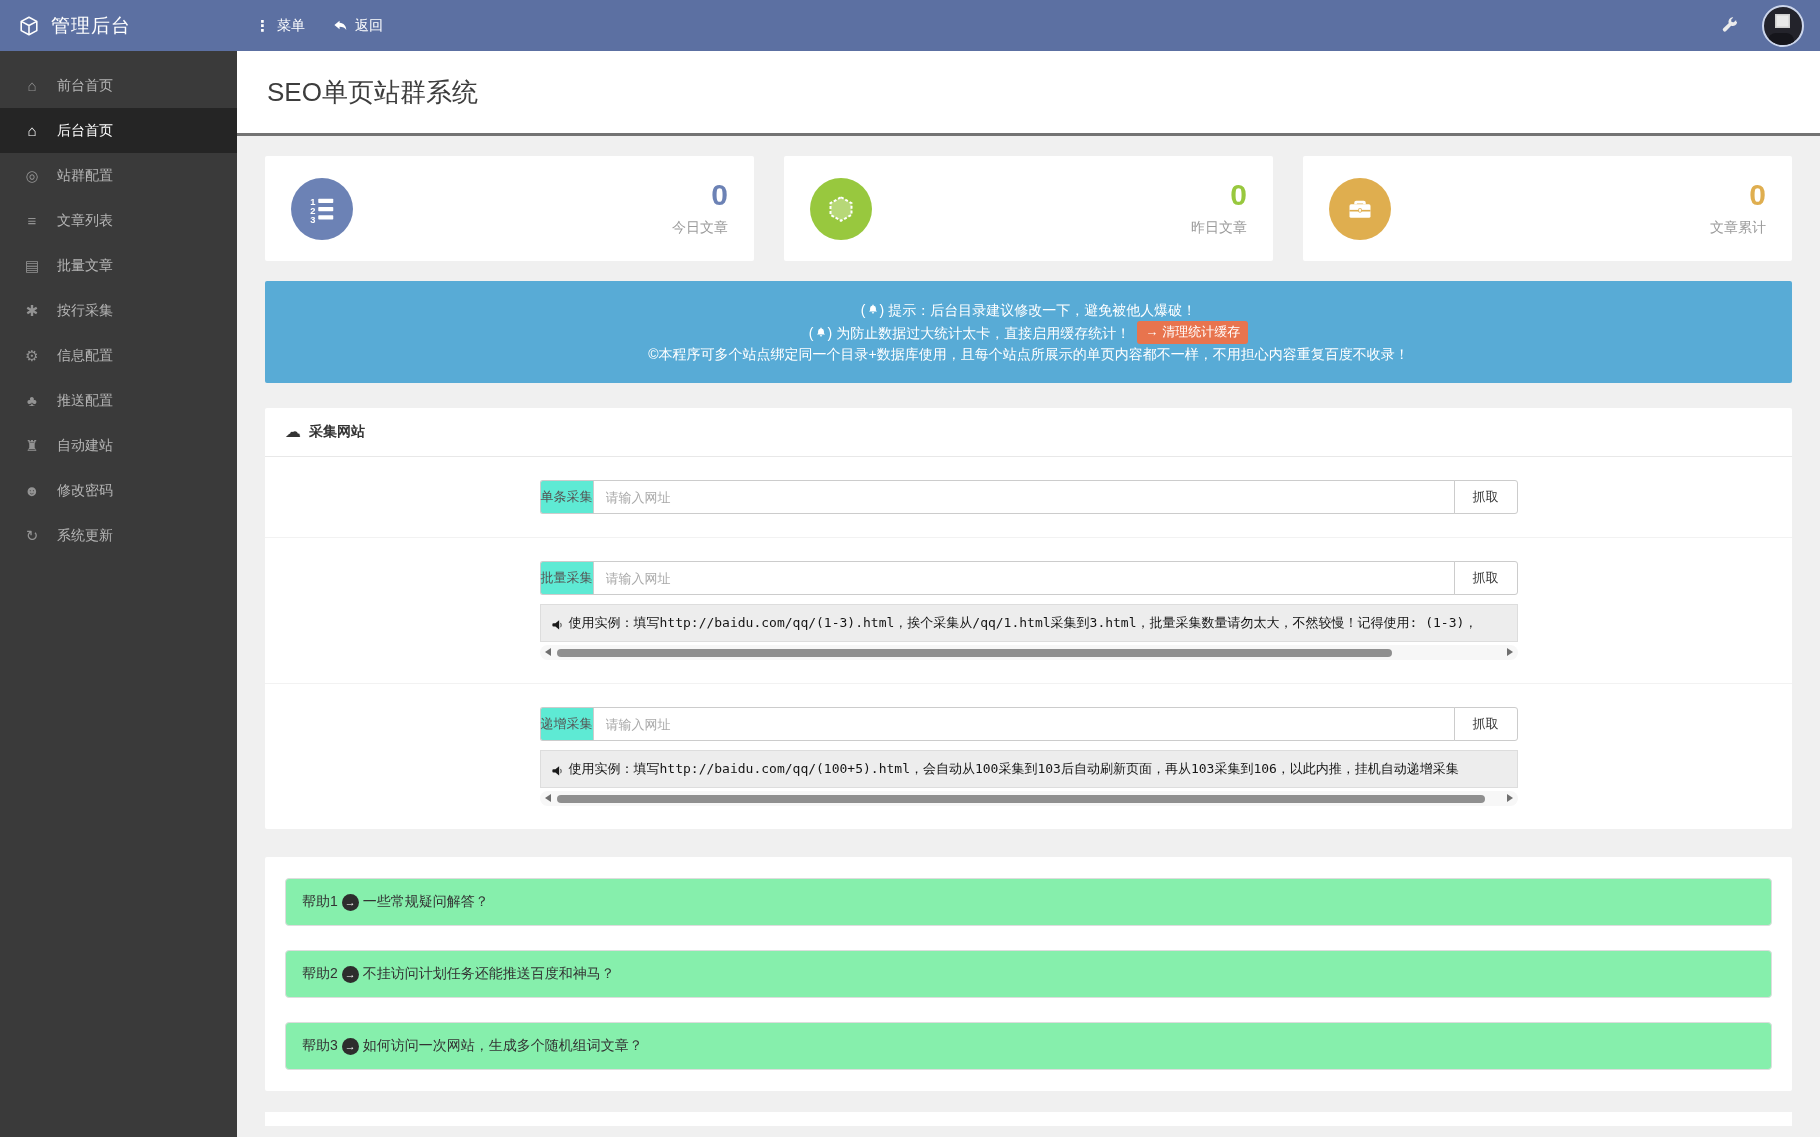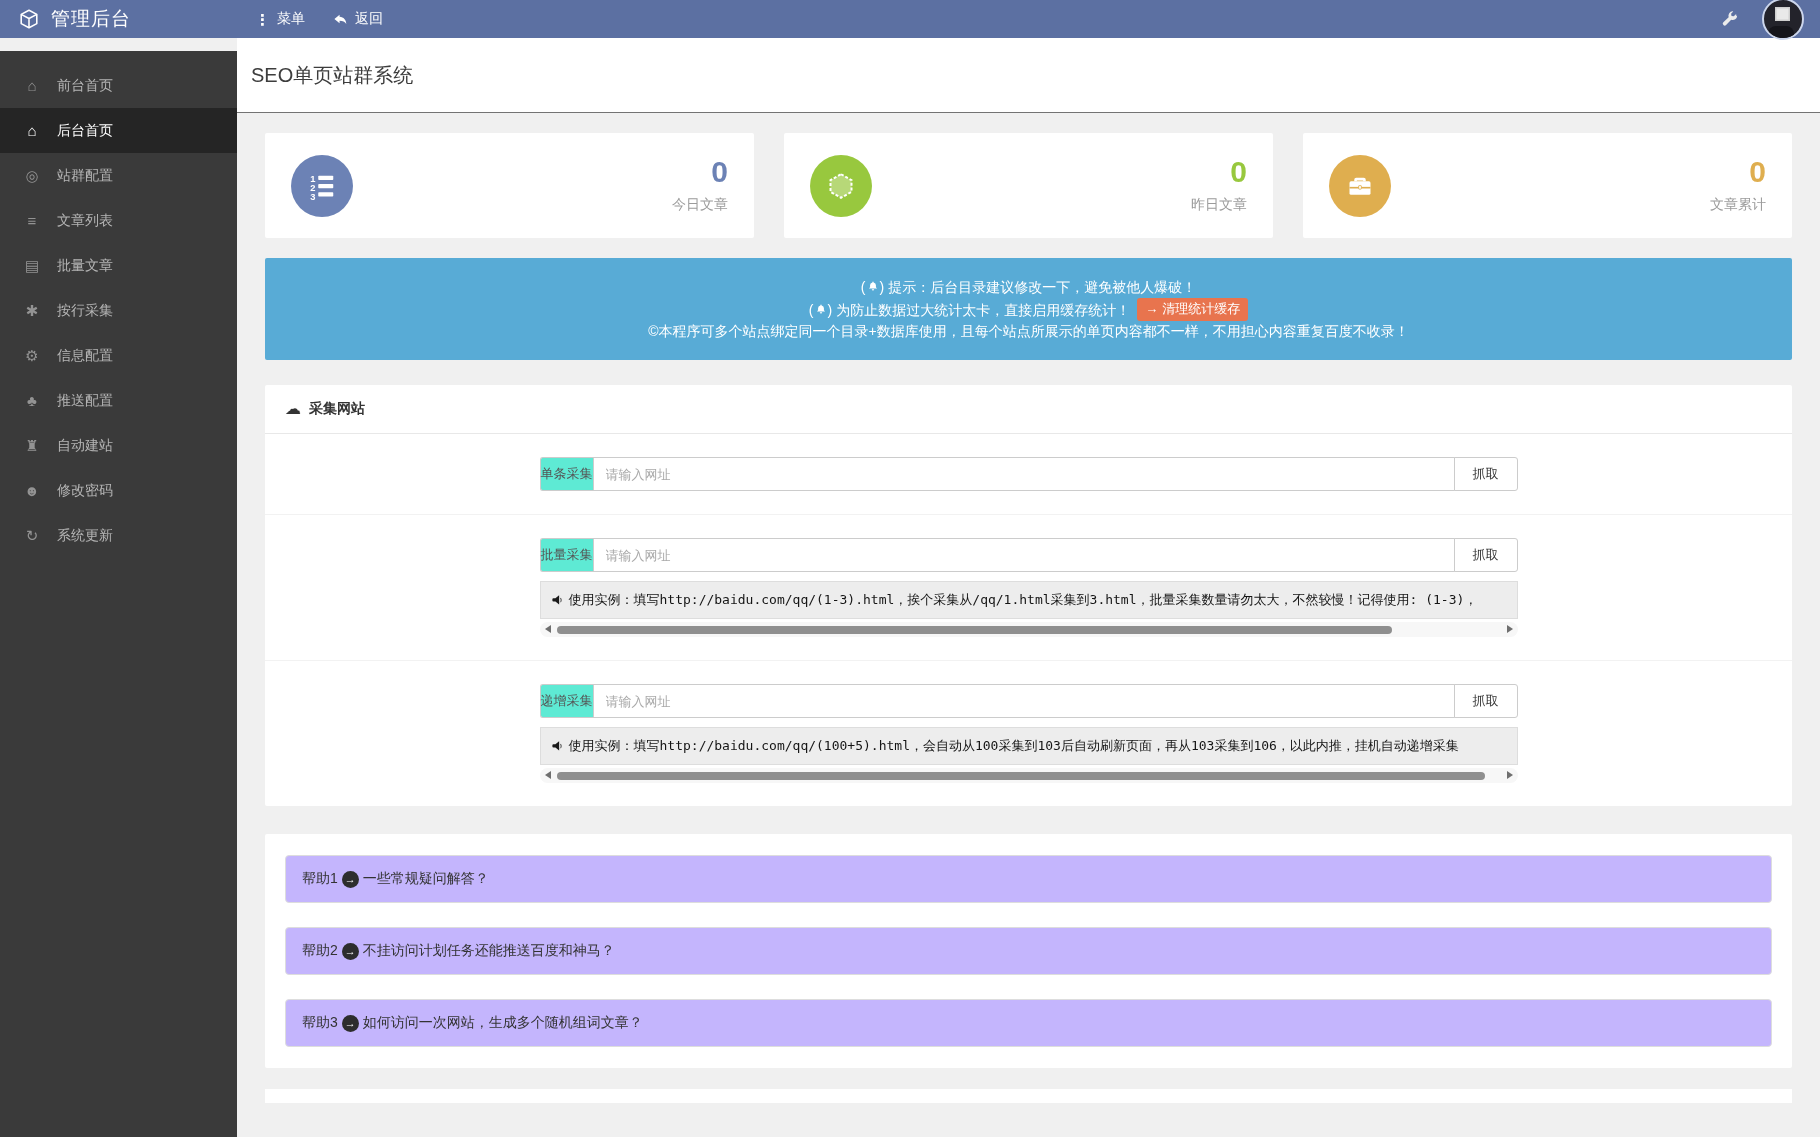--- a/index.html
+++ b/index.html
@@ -2,38 +2,38 @@
 <html><head>
 <meta charset="utf-8">
 <style>
   html,body{margin:0;padding:0;}
   body{
     width:1820px;height:1137px;overflow:hidden;
     font-family:"Liberation Sans","DejaVu Sans",sans-serif;
     background:#f0f0f0;color:#333;
   }
   
-  .header{height:38px;background:#5c70a2;display:flex;align-items:center;color:#fff;}
+  .header{height:51px;background:#5c70a2;display:flex;align-items:center;color:#fff;}
   .logo{width:237px;box-sizing:border-box;display:flex;align-items:center;gap:11px;padding-left:18px;font-size:19px;letter-spacing:1px;}
   .hnav{display:flex;align-items:center;gap:28px;padding-left:18px;font-size:14px;}
   .hitem{display:flex;align-items:center;gap:7px;cursor:pointer;}
   .vdots{font-size:15px;font-weight:bold;line-height:1;}
   .header-right{margin-left:auto;display:flex;align-items:center;gap:24px;padding-right:16px;}
   .avatar{width:38px;height:38px;border-radius:50%;border:2px solid #ccd6ec;background:#23232b;position:relative;overflow:hidden;cursor:pointer;flex:none;}
   .avatar::before{content:"";position:absolute;left:4px;bottom:-4px;width:26px;height:16px;background:#15151b;border-radius:8px 8px 0 0;}
   .avatar::after{content:"";position:absolute;left:11px;top:7px;width:15px;height:14px;background:#e9e9e9;box-shadow:inset 0 0 0 1.5px #cfcfcf;}
   
   .sidebar{position:absolute;left:0;top:51px;bottom:0;width:237px;background:#3a3a3a;padding-top:12px;box-sizing:border-box;}
   .side-item{height:45px;display:flex;align-items:center;gap:15px;padding-left:22px;color:#b5b5b5;font-size:14px;cursor:pointer;}
   .side-item .sicon{width:20px;text-align:center;font-size:15px;color:#939393;flex:none;}
   .side-item.active{background:#252525;color:#fff;}
   .side-item.active .sicon{color:#fff;}
   
   .main{margin-left:237px;height:1086px;overflow:hidden;}
-  .title-band{background:#fff;border-bottom:1px solid #737373;padding:24px 14px 23px;font-size:20px;color:#3d3d3d;}
+  .title-band{background:#fff;border-bottom:3px solid #737373;padding:24px 30px 23px;font-size:26px;color:#3d3d3d;}
   .content{padding:20px 28px 0;}
   
   .stats-row{display:flex;gap:30px;}
   .stat-card{flex:1;background:#fff;height:105px;display:flex;align-items:center;padding:0 26px;box-sizing:border-box;border-radius:2px;}
   .stat-icon{width:62px;height:62px;border-radius:50%;display:flex;align-items:center;justify-content:center;flex:none;}
   .stat-right{margin-left:auto;text-align:right;}
   .stat-value{font-size:30px;font-weight:bold;line-height:1;}
   .stat-label{margin-top:9px;font-size:14px;color:#9b9b9b;}
   
   .banner{margin-top:20px;color:#fff;text-align:center;padding:19px 10px;font-size:14px;border-radius:2px;}
@@ -46,31 +46,31 @@
   .panel{margin-top:25px;background:#fff;border-radius:2px;}
   .panel-header{padding:15px 20px;border-bottom:1px solid #e8e8e8;font-size:14px;font-weight:bold;color:#333;display:flex;align-items:center;gap:8px;}
   .cloud{font-size:16px;line-height:1;}
   .form-row{padding:23px 0;border-bottom:1px solid #f2f2f2;}
   .form-row:last-child{border-bottom:none;}
   .igroup{width:978px;margin:0 auto;display:flex;height:34px;box-sizing:border-box;}
   .addon{background:#5eead4;border:1px solid #ccc;border-right:none;display:flex;align-items:center;padding:0 0;font-size:13px;color:#555;border-radius:3px 0 0 3px;white-space:nowrap;}
   .igroup input{flex:1;border:1px solid #ccc;padding:0 12px;font-size:13px;color:#333;outline:none;font-family:inherit;min-width:0;}
   .igroup input::placeholder{color:#a9a9a9;}
   .grab-btn{width:64px;background:#fff;border:1px solid #ccc;font-size:13px;color:#333;border-radius:0 3px 3px 0;cursor:pointer;margin-left:-1px;font-family:inherit;}
-  .help-note{width:956px;box-sizing:content-box;margin:9px auto 0;background:#ededed;border:1px solid #ddd;padding:9px 10px;font-size:13px;color:#151515;display:flex;align-items:center;gap:5px;white-space:nowrap;overflow:hidden;font-family:"DejaVu Sans Mono","DejaVu Sans",monospace;}
+  .help-note{width:956px;box-sizing:content-box;margin:9px auto 0;background:#ededed;border:1px solid #ddd;padding:9px 10px;font-size:13px;color:#151515;display:flex;align-items:flex-end;gap:5px;white-space:nowrap;overflow:hidden;font-family:"DejaVu Sans Mono","DejaVu Sans",monospace;}
   .scrollbar{width:978px;height:15px;margin:3px auto 0;background:#f7f7f7;border-radius:8px;position:relative;box-sizing:border-box;}
   .sb-thumb{position:absolute;top:3.5px;left:17px;height:8px;background:#8f8f8f;border-radius:4px;}
   .w88{width:835px;}
   .w97{width:928px;}
   .sb-arrow{position:absolute;top:3px;width:0;height:0;border-top:4.5px solid transparent;border-bottom:4.5px solid transparent;cursor:pointer;}
   .sb-left{left:5px;border-right:6px solid #6f6f6f;}
   .sb-right{right:5px;border-left:6px solid #6f6f6f;}
   
   .help-panel{margin-top:28px;background:#fff;border-radius:2px;padding:21px 20px;}
-  .help-item{border:1px solid #ddd;border-radius:4px;padding:14px 16px;font-size:14px;color:#333;display:flex;align-items:center;margin-bottom:24px;cursor:pointer;background:#c4b5fd;}
+  .help-item{border:1px solid #ddd;border-radius:4px;padding:14px 16px;font-size:14px;color:#333;display:flex;align-items:center;margin-bottom:24px;cursor:pointer;background:#86efac;}
   .help-item:last-child{margin-bottom:0;}
   .circle-arrow{width:17px;height:17px;border-radius:50%;background:#2d2d2d;color:#fff;display:inline-flex;align-items:center;justify-content:center;font-size:11px;margin:0 4px;flex:none;}
   .circle-arrow::before{content:"→";}
   .bottom-strip{margin-top:21px;background:#fff;height:14px;}
 </style>
 </head>
 <body>
 
 <div class="header">
   <div class="logo">

